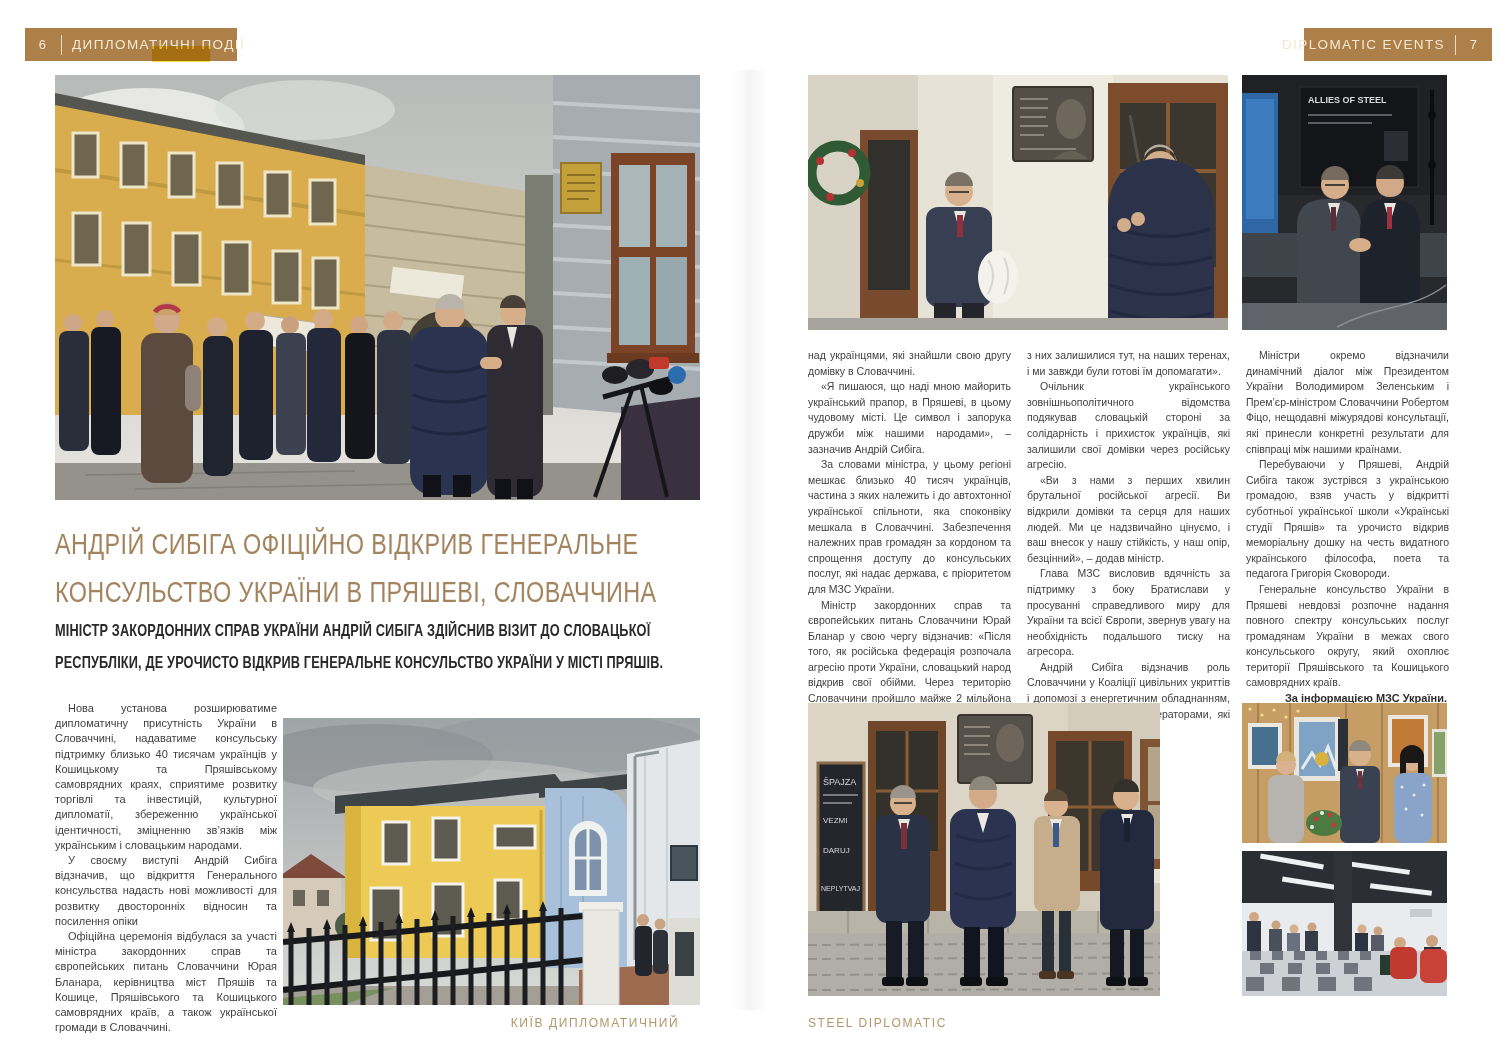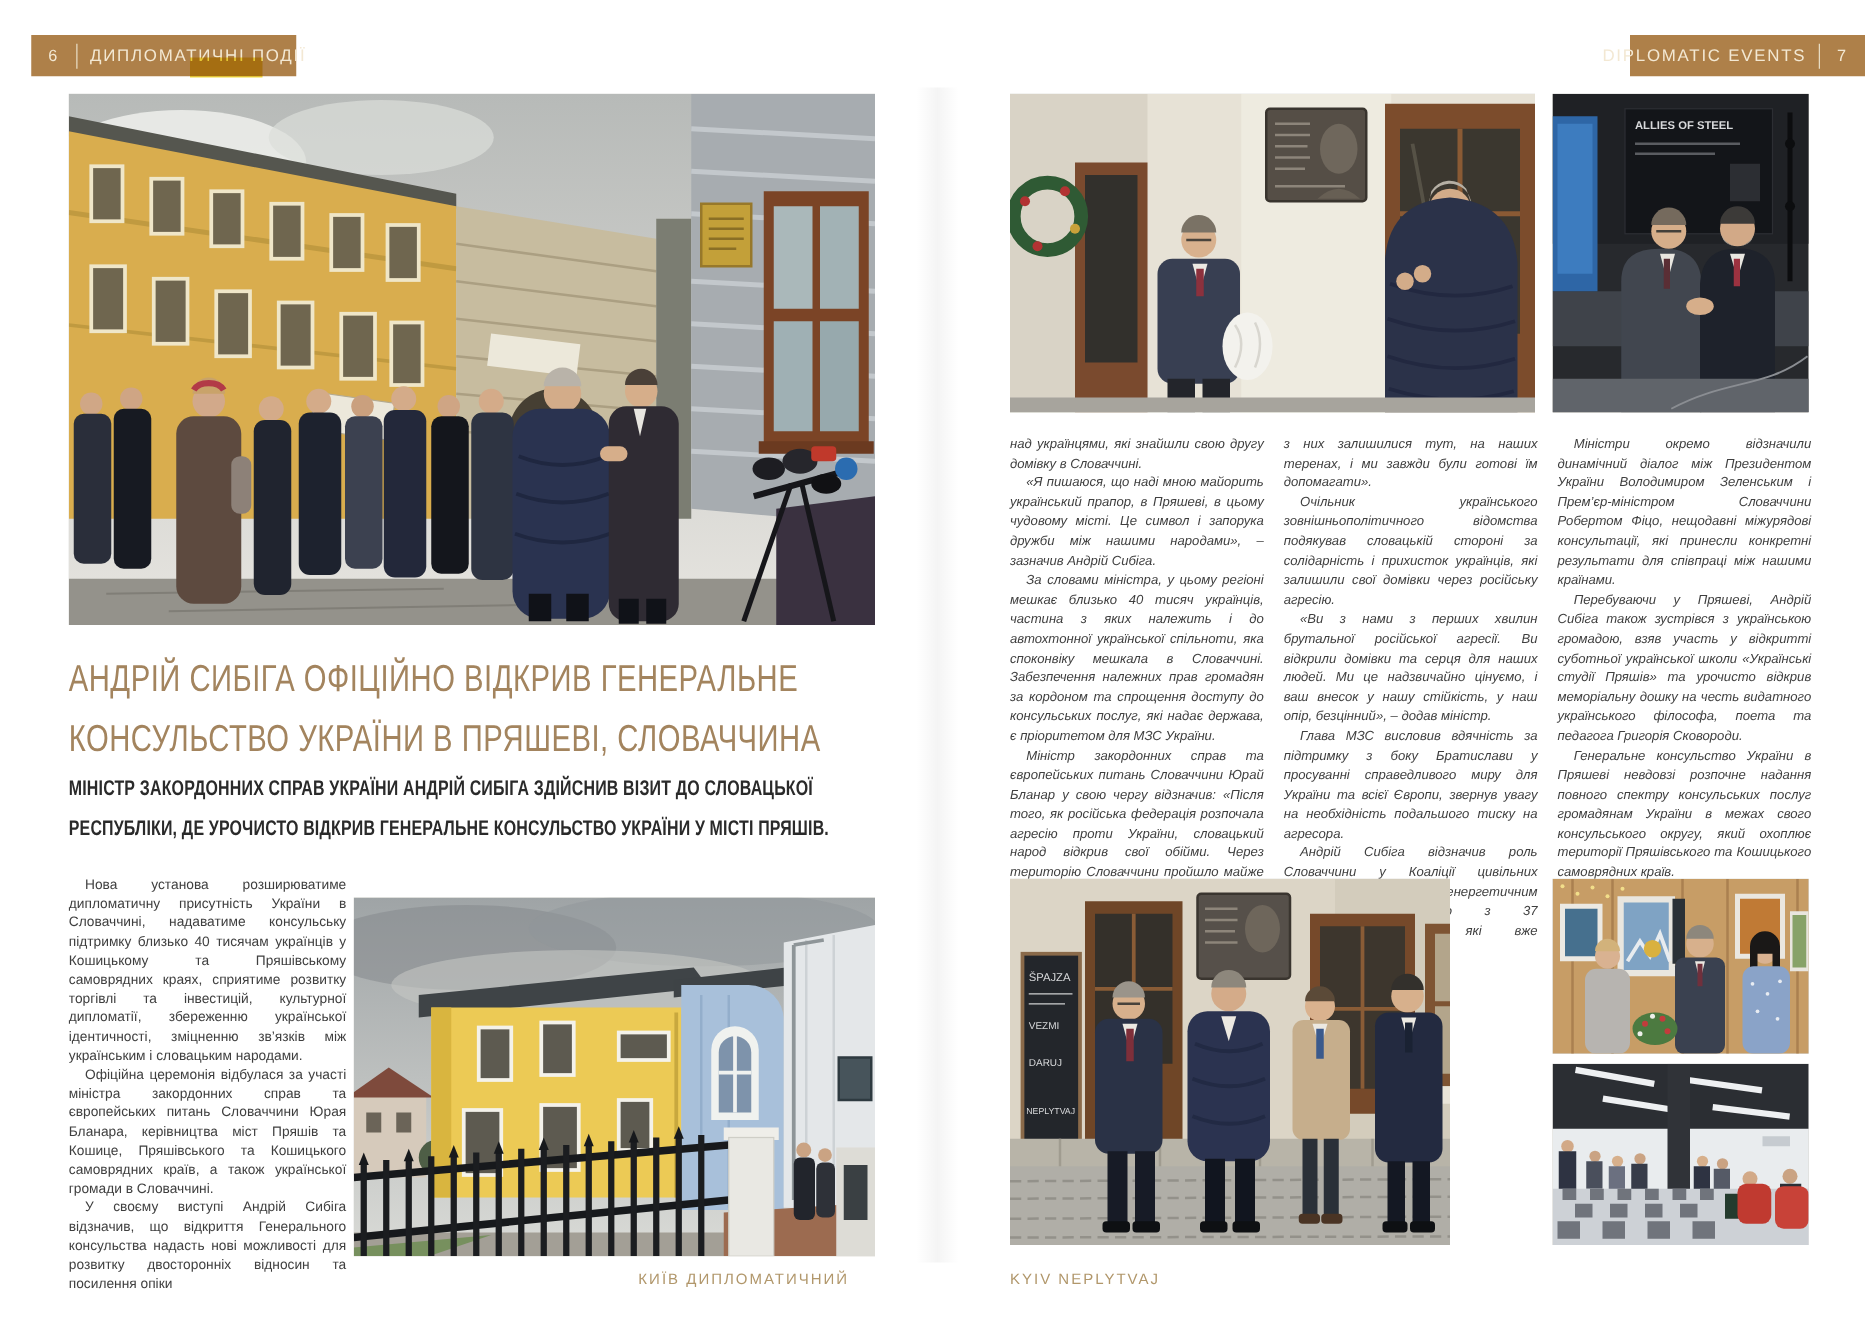--- a/index.html
+++ b/index.html
@@ -23,21 +23,21 @@
          color:#a3845e;text-transform:uppercase;font-weight:400;letter-spacing:.5px;
          transform:scaleX(.78);transform-origin:0 0;}
   .lede{position:absolute;left:55px;top:615px;width:885px;font-size:17px;line-height:32px;
         color:#2a2a2a;font-weight:700;text-transform:uppercase;letter-spacing:.2px;
         transform:scaleX(.75);transform-origin:0 0;}
   
   .bodycol{font-size:11px;line-height:15.2px;text-align:justify;color:#3f3f3f;}
   .bodycol p{margin:0;text-indent:13px;}
   .bodycol p.cont{text-indent:0;}
   .leftcol{position:absolute;left:55px;top:701px;width:222px;height:306px;}
-  .cols3{position:absolute;left:808px;top:348px;width:641px;height:346px;display:flex;gap:16px;font-style:italic;}
+  .cols3{position:absolute;left:808px;top:348px;width:641px;height:346px;display:flex;gap:16px;}
   .cols3 .bodycol{width:203px;font-size:10.5px;line-height:15.6px;}
   .byline{margin-top:16px;text-align:right;font-weight:700;color:#2c2c2c;text-indent:0 !important;
           padding-right:2px;font-size:11px;}
   
   .folio{position:absolute;top:1016px;font-size:12px;letter-spacing:1.6px;color:#b1976b;}
   .folio-left{left:490px;width:210px;text-align:center;}
   .folio-right{left:808px;width:260px;text-align:left;}
   .gutter{position:absolute;left:733px;top:70px;width:34px;height:940px;
           background:linear-gradient(90deg,rgba(0,0,0,0) 0%,rgba(0,0,0,.045) 50%,rgba(0,0,0,0) 100%);}
 </style>
@@ -194,22 +194,22 @@
     <ellipse cx="606" cy="312" rx="12" ry="8" fill="#111114"></ellipse>
   </g>
 </svg>
 </div>
 
 <div class="title">Андрій Сибіга офіційно відкрив Генеральне консульство України в Пряшеві, Словаччина</div>
 <div class="lede">Міністр закордонних справ України Андрій Сибіга здійснив візит до Словацької Республіки, де урочисто відкрив Генеральне консульство України у місті Пряшів.</div>
 
 <div class="bodycol leftcol">
   <p>Нова установа розширюватиме дипломатичну присутність України в Словаччині, надаватиме консульську підтримку близько 40 тисячам українців у Кошицькому та Пряшівському самоврядних краях, сприятиме розвитку торгівлі та інвестицій, культурної дипломатії, збереженню української ідентичності, зміцненню зв’язків між українським і словацьким народами.</p>
+  <p>У своєму виступі Андрій Сибіга відзначив, що відкриття Генерального консульства надасть нові можливості для розвитку двосторонніх відносин та посилення опіки</p>
   <p>Офіційна церемонія відбулася за участі міністра закордонних справ та європейських питань Словаччини Юрая Бланара, керівництва міст Пряшів та Кошице, Пряшівського та Кошицького самоврядних країв, а також української громади в Словаччині.</p>
-  <p>У своєму виступі Андрій Сибіга відзначив, що відкриття Генерального консульства надасть нові можливості для розвитку двосторонніх відносин та посилення опіки</p>
 </div>
 
 <div class="photo" style="left:283px;top:718px;width:417px;height:287px;">
 <svg width="417" height="287" viewBox="0 0 417 287">
   <defs>
         <linearGradient id="sky2" x1="0" y1="0" x2="0" y2="1">
     <stop offset="0" stop-color="#9fa4a6"></stop>
           <stop offset="1" stop-color="#dadbd7"></stop>
         </linearGradient>
       </defs>
@@ -637,13 +637,13 @@
     <rect x="148" y="96" width="27" height="32" rx="7" fill="#c03a30"></rect>
     <circle cx="190" cy="90" r="6" fill="#caa383"></circle>
         <rect x="182" y="96" width="17" height="24" fill="#2c3038"></rect>
     <rect x="178" y="98" width="27" height="34" rx="7" fill="#c84238"></rect>
   </g>
 </svg>
 </div>
 
 <div class="gutter"></div>
 <div class="folio folio-left">КИЇВ ДИПЛОМАТИЧНИЙ</div>
-<div class="folio folio-right">KYIV NEPLYTVAJ</div>
+<div class="folio folio-right">STEEL DIPLOMATIC</div>
 
 </body></html>

